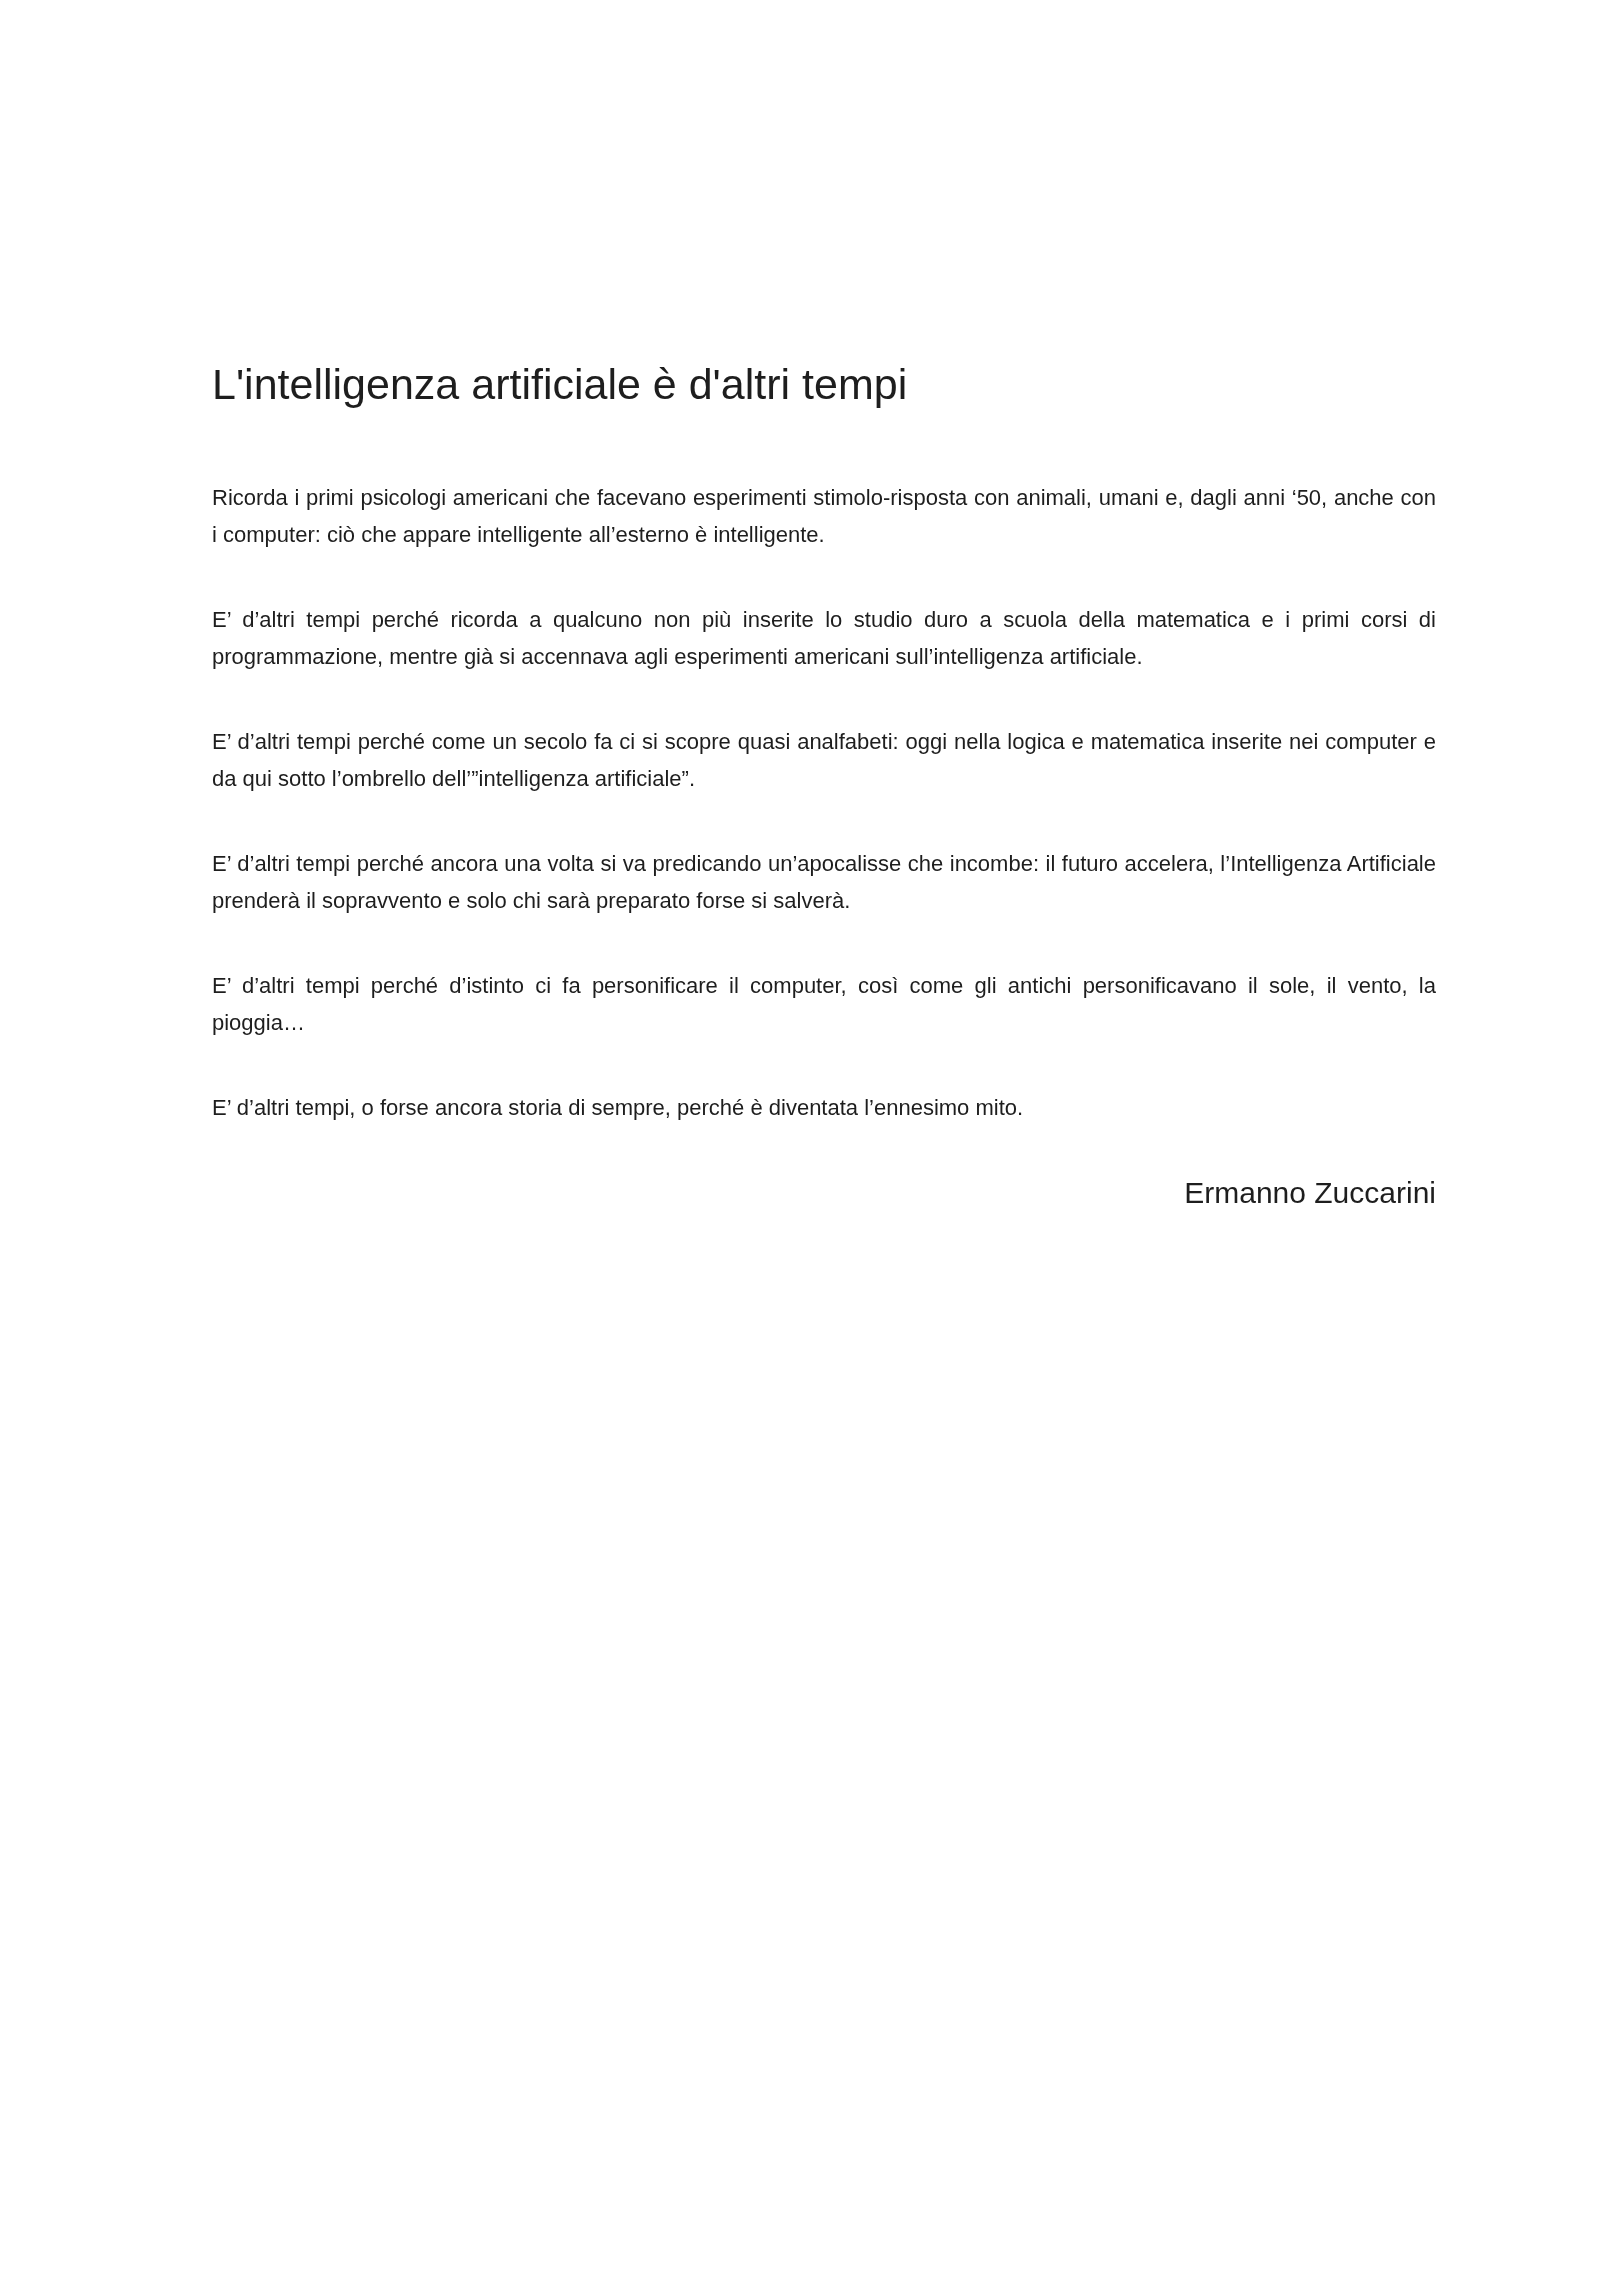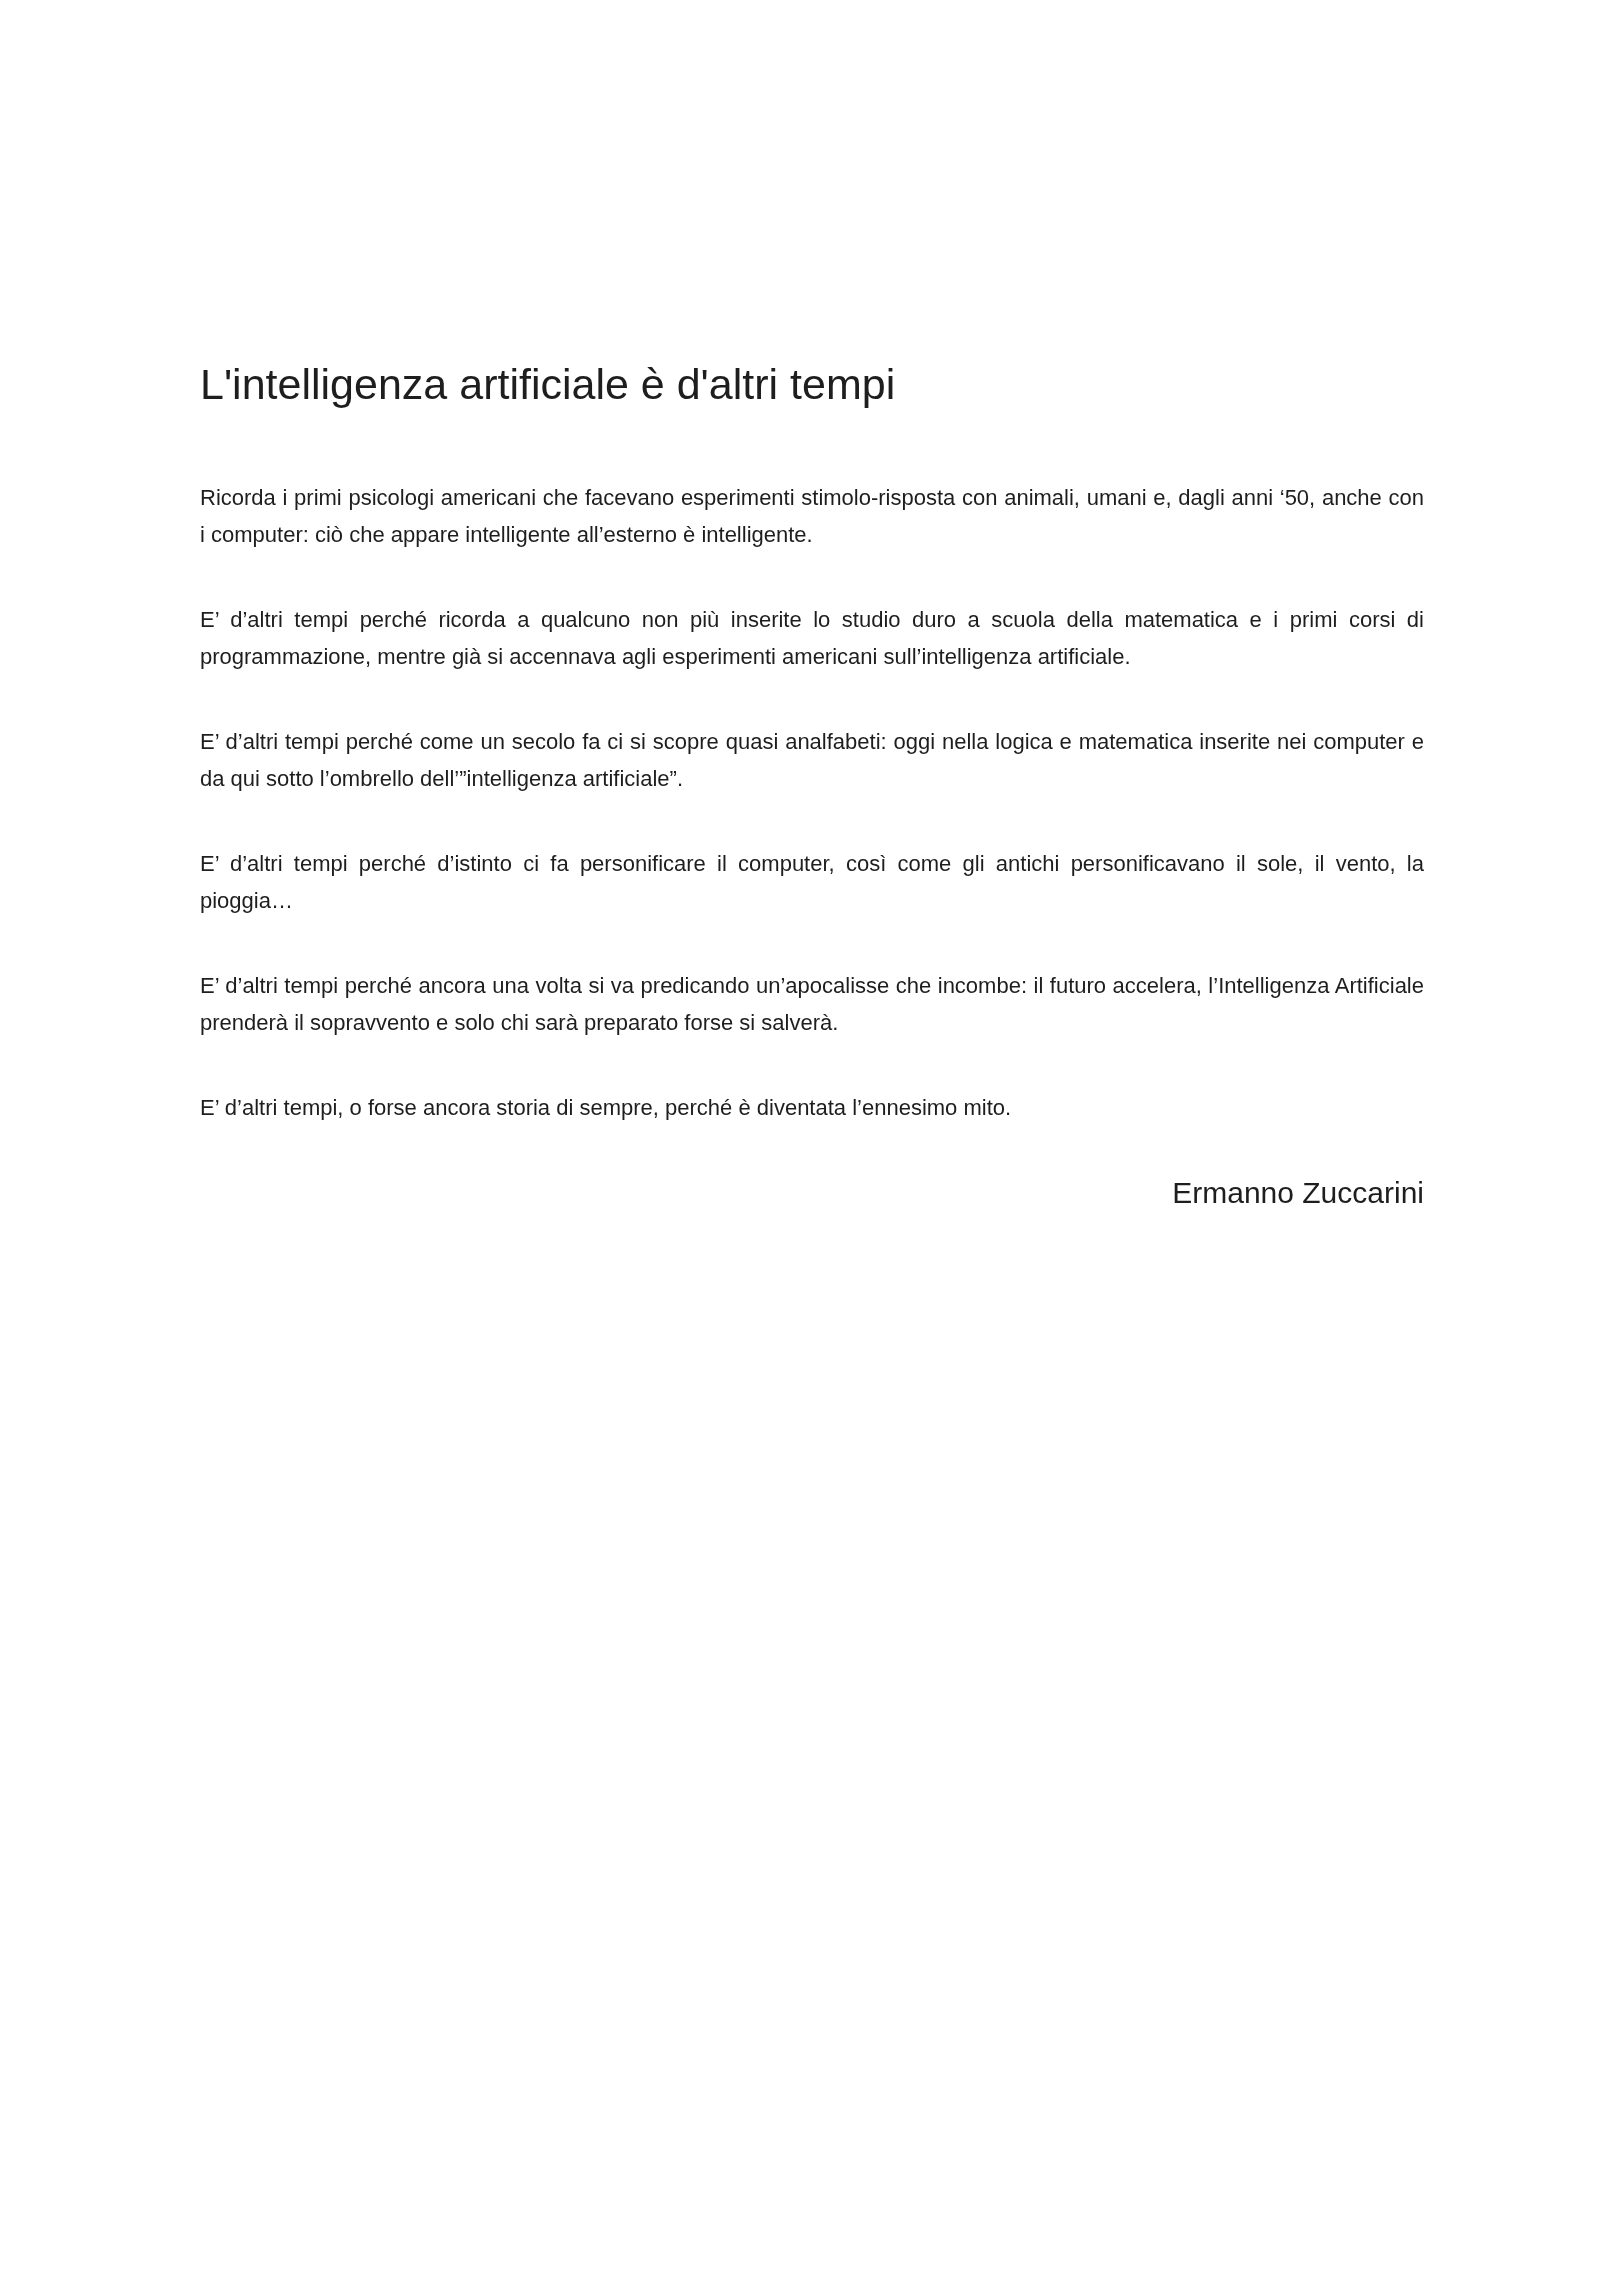--- a/index.html
+++ b/index.html
@@ -11,21 +11,21 @@
     position: relative;
     width: 1623px;
     height: 2293px;
     background: #ffffff;
     overflow: hidden;
     font-family: "Liberation Sans", "DejaVu Sans", sans-serif;
     color: #1e1e1e;
   }
   .content {
     position: absolute;
-    left: 200px;
+    left: 212px;
     top: 359px;
     width: 1224px;
   }
   .doc-title {
     font-size: 43px;
     line-height: 51px;
     font-weight: 400;
     margin: 0 0 69px 0;
     text-align: left;
     letter-spacing: 0;
@@ -50,22 +50,22 @@
 <div class="page">
   <div class="content">
     <h1 class="doc-title">L'intelligenza artificiale è d'altri tempi</h1>
 
     <p class="doc-paragraph">Ricorda i primi psicologi americani che facevano esperimenti stimolo-risposta con animali, umani e, dagli anni ‘50, anche con i computer: ciò che appare intelligente all’esterno è intelligente.</p>
 
     <p class="doc-paragraph">E’ d’altri tempi perché ricorda a qualcuno non più inserite lo studio duro a scuola della matematica e i primi corsi di programmazione, mentre già si accennava agli esperimenti americani sull’intelligenza artificiale.</p>
 
     <p class="doc-paragraph">E’ d’altri tempi perché come un secolo fa ci si scopre quasi analfabeti: oggi nella logica e matematica inserite nei computer e da qui sotto l’ombrello dell’”intelligenza artificiale”.</p>
 
+    <p class="doc-paragraph">E’ d’altri tempi perché ancora una volta si va predicando un’apocalisse che incombe: il futuro accelera, l’Intelligenza Artificiale prenderà il sopravvento e solo chi sarà preparato forse si salverà.</p>
+
     <p class="doc-paragraph">E’ d’altri tempi perché d’istinto ci fa personificare il computer, così come gli antichi personificavano il sole, il vento, la pioggia…</p>
-
-    <p class="doc-paragraph">E’ d’altri tempi perché ancora una volta si va predicando un’apocalisse che incombe: il futuro accelera, l’Intelligenza Artificiale prenderà il sopravvento e solo chi sarà preparato forse si salverà.</p>
 
     <p class="doc-paragraph">E’ d’altri tempi, o forse ancora storia di sempre, perché è diventata l’ennesimo mito.</p>
 
     <p class="doc-signature">Ermanno Zuccarini</p>
   </div>
 </div>
 
 
 </body></html>

